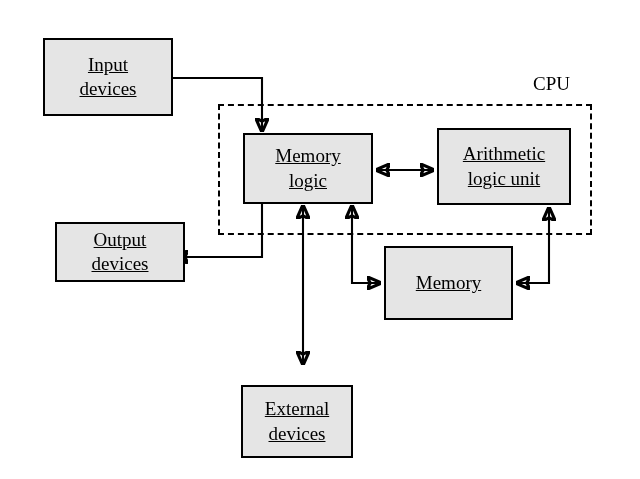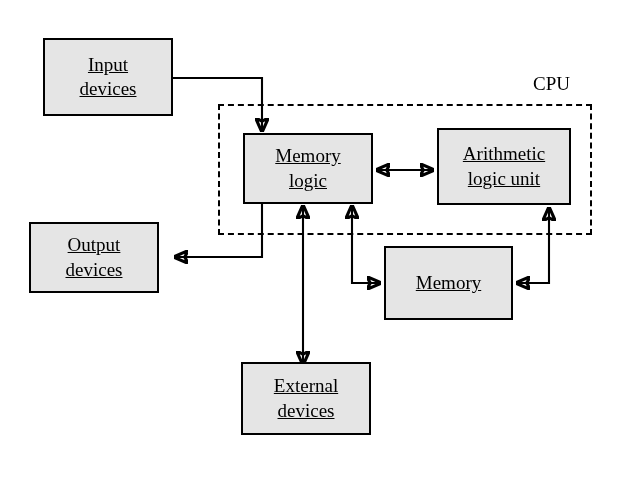--- a/index.html
+++ b/index.html
@@ -93,37 +93,37 @@
     <path d="M 549 208 L 549 283 L 517 283" marker-start="url(#arrowStart)" marker-end="url(#arrowEnd)"></path>
 
     <path d="M 303 206 L 303 364" marker-start="url(#arrowStart)" marker-end="url(#arrowEnd)"></path>
   </svg>
 
   <div class="node" id="node-input-devices" style="left: 43px; top: 38px; width: 130px; height: 78px;">
     <span>Input</span>
     <span class="line2">devices</span>
   </div>
 
-  <div class="node" id="node-output-devices" style="left: 29px; top: 222px; width: 130px; height: 71px;">
+  <div class="node" id="node-output-devices" style="left: 55px; top: 222px; width: 130px; height: 60px;">
     <span>Output</span>
     <span class="line2">devices</span>
   </div>
 
   <div class="node" id="node-control-unit" style="left: 243px; top: 133px; width: 130px; height: 71px;">
     <span>Memory</span>
     <span class="line2">logic</span>
   </div>
 
   <div class="node" id="node-arithmetic-logic-unit" style="left: 437px; top: 128px; width: 134px; height: 77px;">
     <span>Arithmetic</span>
     <span class="line2">logic unit</span>
   </div>
 
   <div class="node" id="node-memory" style="left: 384px; top: 246px; width: 129px; height: 74px;">
     <span>Memory</span>
   </div>
 
-  <div class="node" id="node-external-storage" style="left: 241px; top: 362px; width: 130px; height: 73px;">
+  <div class="node" id="node-external-storage" style="left: 241px; top: 385px; width: 112px; height: 73px;">
     <span>External</span>
     <span class="line2">devices</span>
   </div>
 
 </div>
 
 </body></html>

